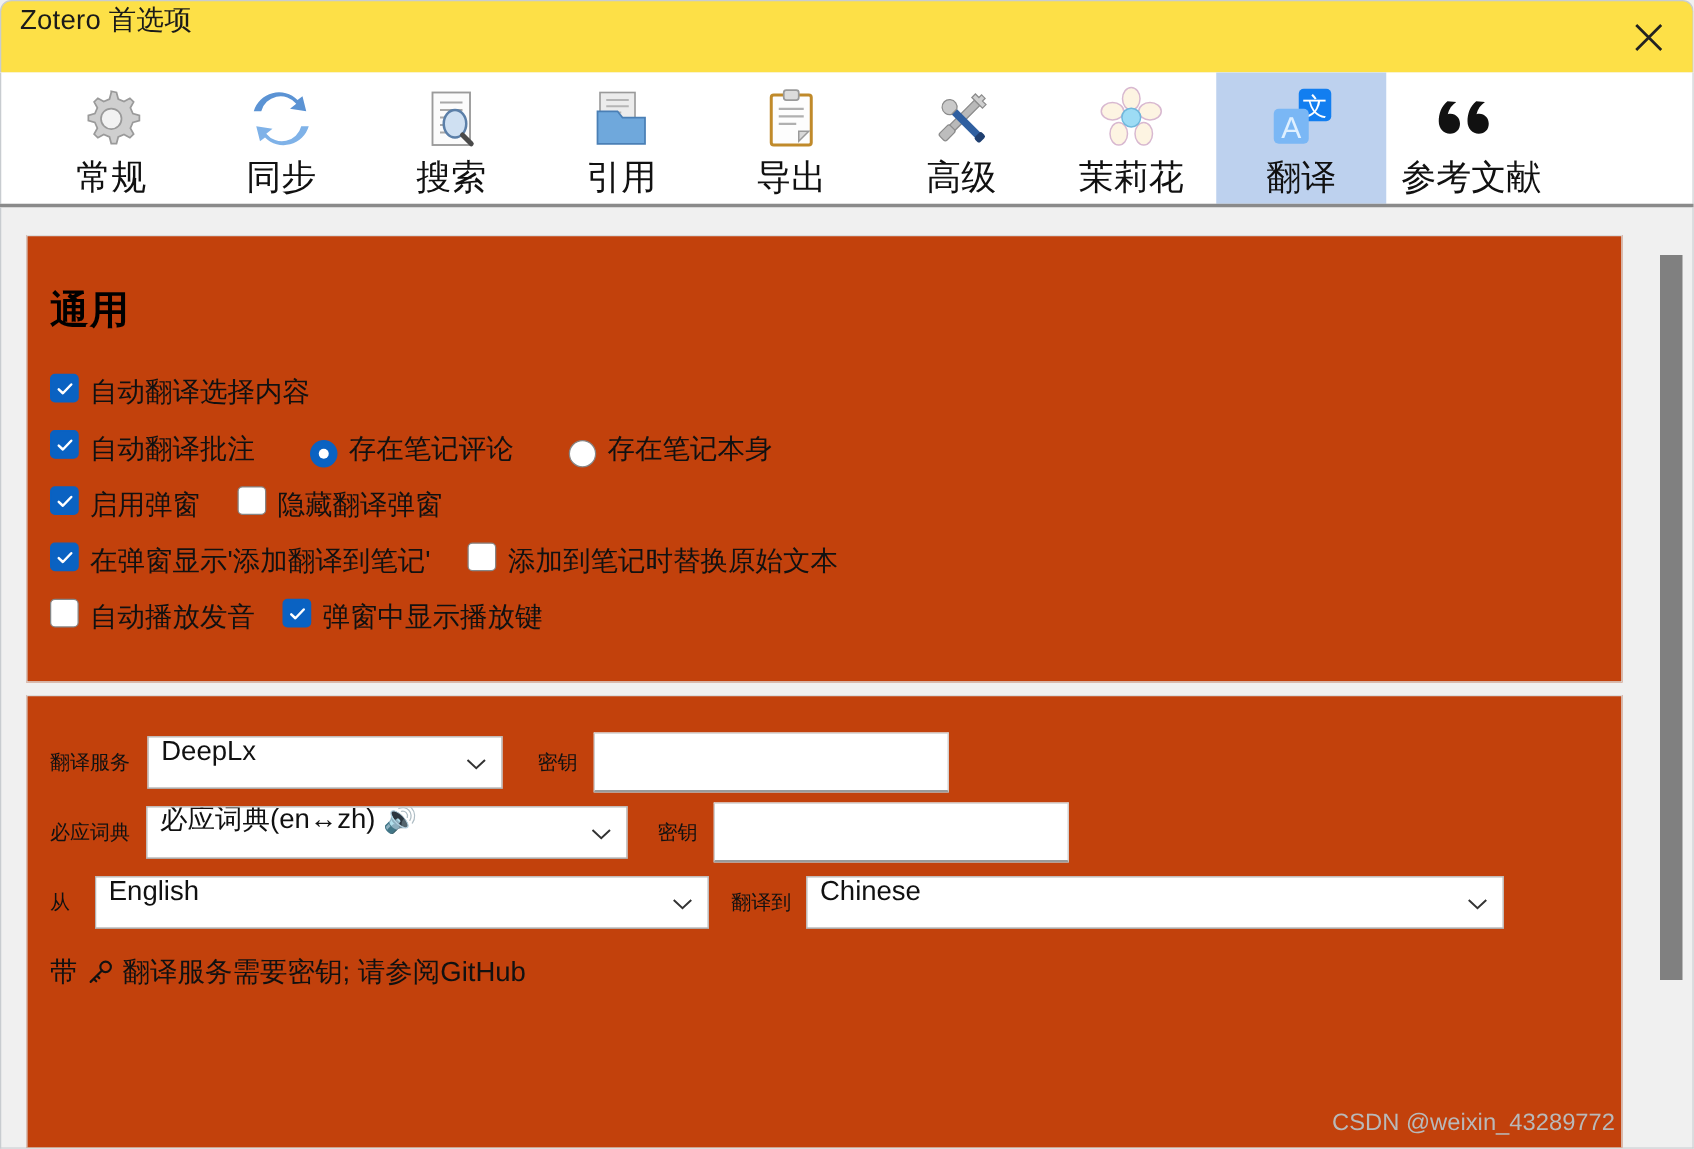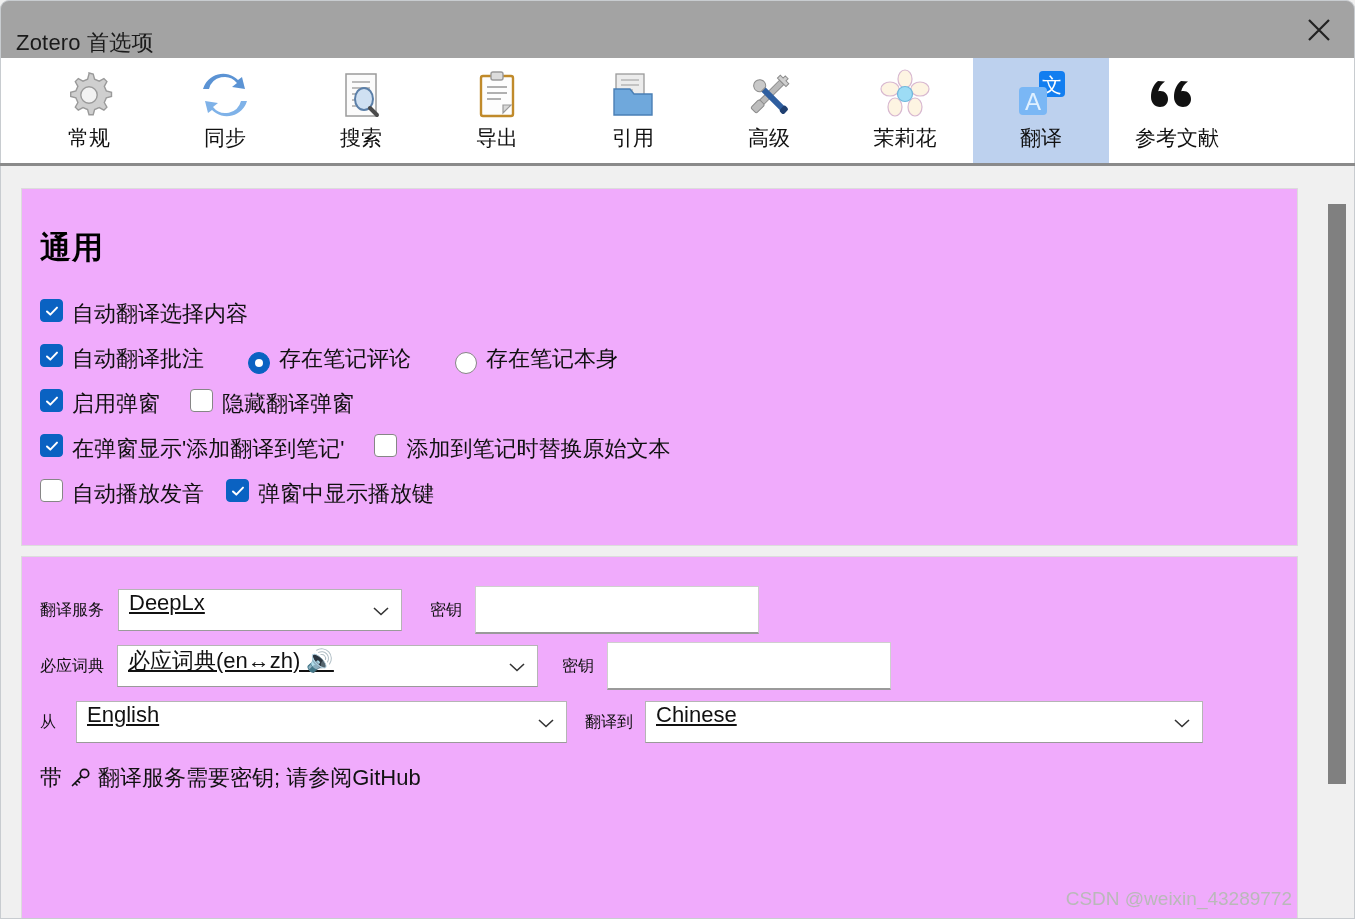--- a/index.html
+++ b/index.html
@@ -12,27 +12,27 @@
   }
   #app {
     position: relative;
     width: 1355px; height: 919px;
     background: #f0f0f0;
   }
 
   
   .titlebar {
     position: absolute; left: 0; top: 0; width: 1355px; height: 58px;
-    background: #a3a3a3;
+    background: #fde047;
     border-top-left-radius: 9px;
     border-top-right-radius: 9px;
     border-top: 1px solid #c8ccd0;
     border-left: 1px solid #c8ccd0;
     border-right: 1px solid #c8ccd0;
-    display: flex; align-items: flex-end;
+    display: flex; align-items: flex-start;
   }
   .titlebar-title {
     margin-left: 15px;
     font-size: 22px;
     color: #1a1a1a;
     letter-spacing: 0.2px;
   }
   .titlebar-close {
     position: absolute; right: 0; top: 0;
     width: 70px; height: 58px;
@@ -62,40 +62,40 @@
     cursor: pointer;
     background: transparent;
   }
   .tab.selected { background: #bdd1ee; }
   .tab-icon {
     width: 58px; height: 58px;
     display: flex; align-items: center; justify-content: center;
   }
   .tab-label {
     margin-top: 2px;
-    font-size: 21px;
+    font-size: 28px;
     color: #111;
     line-height: 1.15;
     white-space: nowrap;
   }
 
   
   .content {
     position: absolute; left: 0; top: 166px;
     width: 1355px; height: 753px;
     background: #f0f0f0;
     border-left: 1px solid #c8ccd0;
     border-right: 1px solid #c8ccd0;
     border-bottom: 1px solid #c8ccd0;
     overflow: hidden;
   }
   .panel {
     position: absolute;
     left: 20px; width: 1277px;
-    background: #f0abfc;
+    background: #c2410c;
     border: 1px solid #dcdcdc;
   }
   #panel-general { top: 22px;  height: 358px; }
   #panel-service { top: 390px; height: 363px; }
 
   .section-title {
     font-size: 31px;
     font-weight: bold;
     color: #000;
     margin: 38px 0 0 18px;
@@ -152,28 +152,27 @@
   
   .field-label {
     font-size: 16px; color: #111; white-space: nowrap;
   }
   .select {
     position: relative;
     height: 42px;
     background: #fff;
     border: 1px solid #b5b5b5;
     border-bottom-color: #9a9a9a;
-    display: flex; align-items: flex-start;
-    padding: 0 34px 0 10px;
+    display: flex; align-items: flex-end;
+    padding: 0 34px 16px 10px;
     font-size: 22px;
     color: #111;
     cursor: pointer;
     white-space: nowrap;
     overflow: hidden;
-    text-decoration: underline;
   }
   .select .chev {
     position: absolute; right: 11px; top: 50%;
     transform: translateY(-50%);
   }
   .textinput {
     height: 48px;
     background: #fff;
     border: 1px solid #cfcfcf;
     border-bottom: 2px solid #9a9a9a;
@@ -267,42 +266,42 @@
           <ellipse cx="31" cy="32" rx="9" ry="11" fill="#cfe0f2" stroke="#5b7fa8" stroke-width="2"></ellipse>
           <path d="M37 41 l7 7" stroke="#4a4a4a" stroke-width="4" stroke-linecap="round"></path>
         </svg>
       </div>
       <div class="tab-label">搜索</div>
     </div>
 
     <div class="tab">
       <div class="tab-icon">
         <svg width="56" height="56" viewBox="0 0 56 56">
+          <rect x="11" y="7" width="28" height="30" fill="#ececec" stroke="#9a9a9a" stroke-width="1.3"></rect>
+          <g stroke="#b5b5b5" stroke-width="1.5">
+            <path d="M16 13 h18 M16 18 h18 M16 23 h12"></path>
+          </g>
+          <path d="M9 22 h16 l4 5 h18 v21 h-38 z" fill="#6fa8dc" stroke="#4a7fb5" stroke-width="1.4"></path>
+        </svg>
+      </div>
+      <div class="tab-label">引用</div>
+    </div>
+
+    <div class="tab">
+      <div class="tab-icon">
+        <svg width="56" height="56" viewBox="0 0 56 56">
           <rect x="12" y="9" width="32" height="40" rx="2" fill="#fdfdfd" stroke="#c08a2a" stroke-width="2.4"></rect>
           <rect x="22" y="5" width="12" height="8" rx="2" fill="#dcdcdc" stroke="#9a9a9a" stroke-width="1.4"></rect>
           <g stroke="#b0b0b0" stroke-width="1.8">
             <path d="M18 20 h20 M18 26 h20 M18 32 h14"></path>
           </g>
           <path d="M34 38 l8 0 -8 8 z" fill="#d8d8d8" stroke="#9a9a9a" stroke-width="1.2"></path>
         </svg>
       </div>
       <div class="tab-label">导出</div>
-    </div>
-
-    <div class="tab">
-      <div class="tab-icon">
-        <svg width="56" height="56" viewBox="0 0 56 56">
-          <rect x="11" y="7" width="28" height="30" fill="#ececec" stroke="#9a9a9a" stroke-width="1.3"></rect>
-          <g stroke="#b5b5b5" stroke-width="1.5">
-            <path d="M16 13 h18 M16 18 h18 M16 23 h12"></path>
-          </g>
-          <path d="M9 22 h16 l4 5 h18 v21 h-38 z" fill="#6fa8dc" stroke="#4a7fb5" stroke-width="1.4"></path>
-        </svg>
-      </div>
-      <div class="tab-label">引用</div>
     </div>
 
     <div class="tab">
       <div class="tab-icon">
         <svg width="56" height="56" viewBox="0 0 56 56">
           <g transform="rotate(45 28 28)">
             <rect x="25" y="10" width="6" height="30" fill="#b9b9b9" stroke="#8b8b8b" stroke-width="1"></rect>
             <path d="M22 10 h12 v-4 h-4 v-3 h-4 v3 h-4 z" fill="#cfcfcf" stroke="#8b8b8b" stroke-width="1"></path>
             <rect x="24" y="38" width="8" height="12" rx="2" fill="#bdbdbd" stroke="#8b8b8b" stroke-width="1"></rect>
           </g>
@@ -472,21 +471,21 @@
             </span>
           </div>
           <span style="width:28px;"></span>
           <span class="field-label">密钥</span>
           <input class="textinput" style="width: 284px; margin-left: 13px;" type="text" placeholder="">
         </div>
 
 
         <div class="row" style="height:50px;margin-bottom:6px;">
           <span class="field-label">必应词典</span>
-          <div class="select" style="width:421px;margin-left:13px;">
+          <div class="select" style="width:385px;margin-left:13px;">
             <span>必应词典(en↔zh) 🔊</span>
             <span class="chev">
               <svg width="18" height="12" viewBox="0 0 18 12">
                   <path d="M2 3 L9 9.5 L16 3" stroke="#333" stroke-width="1.6" fill="none"></path>
                 </svg>
             </span>
           </div>
           <span style="width:24px;"></span>
           <span class="field-label">密钥</span>
           <input class="textinput" style="width: 284px; margin-left: 13px;" type="text" placeholder="">

